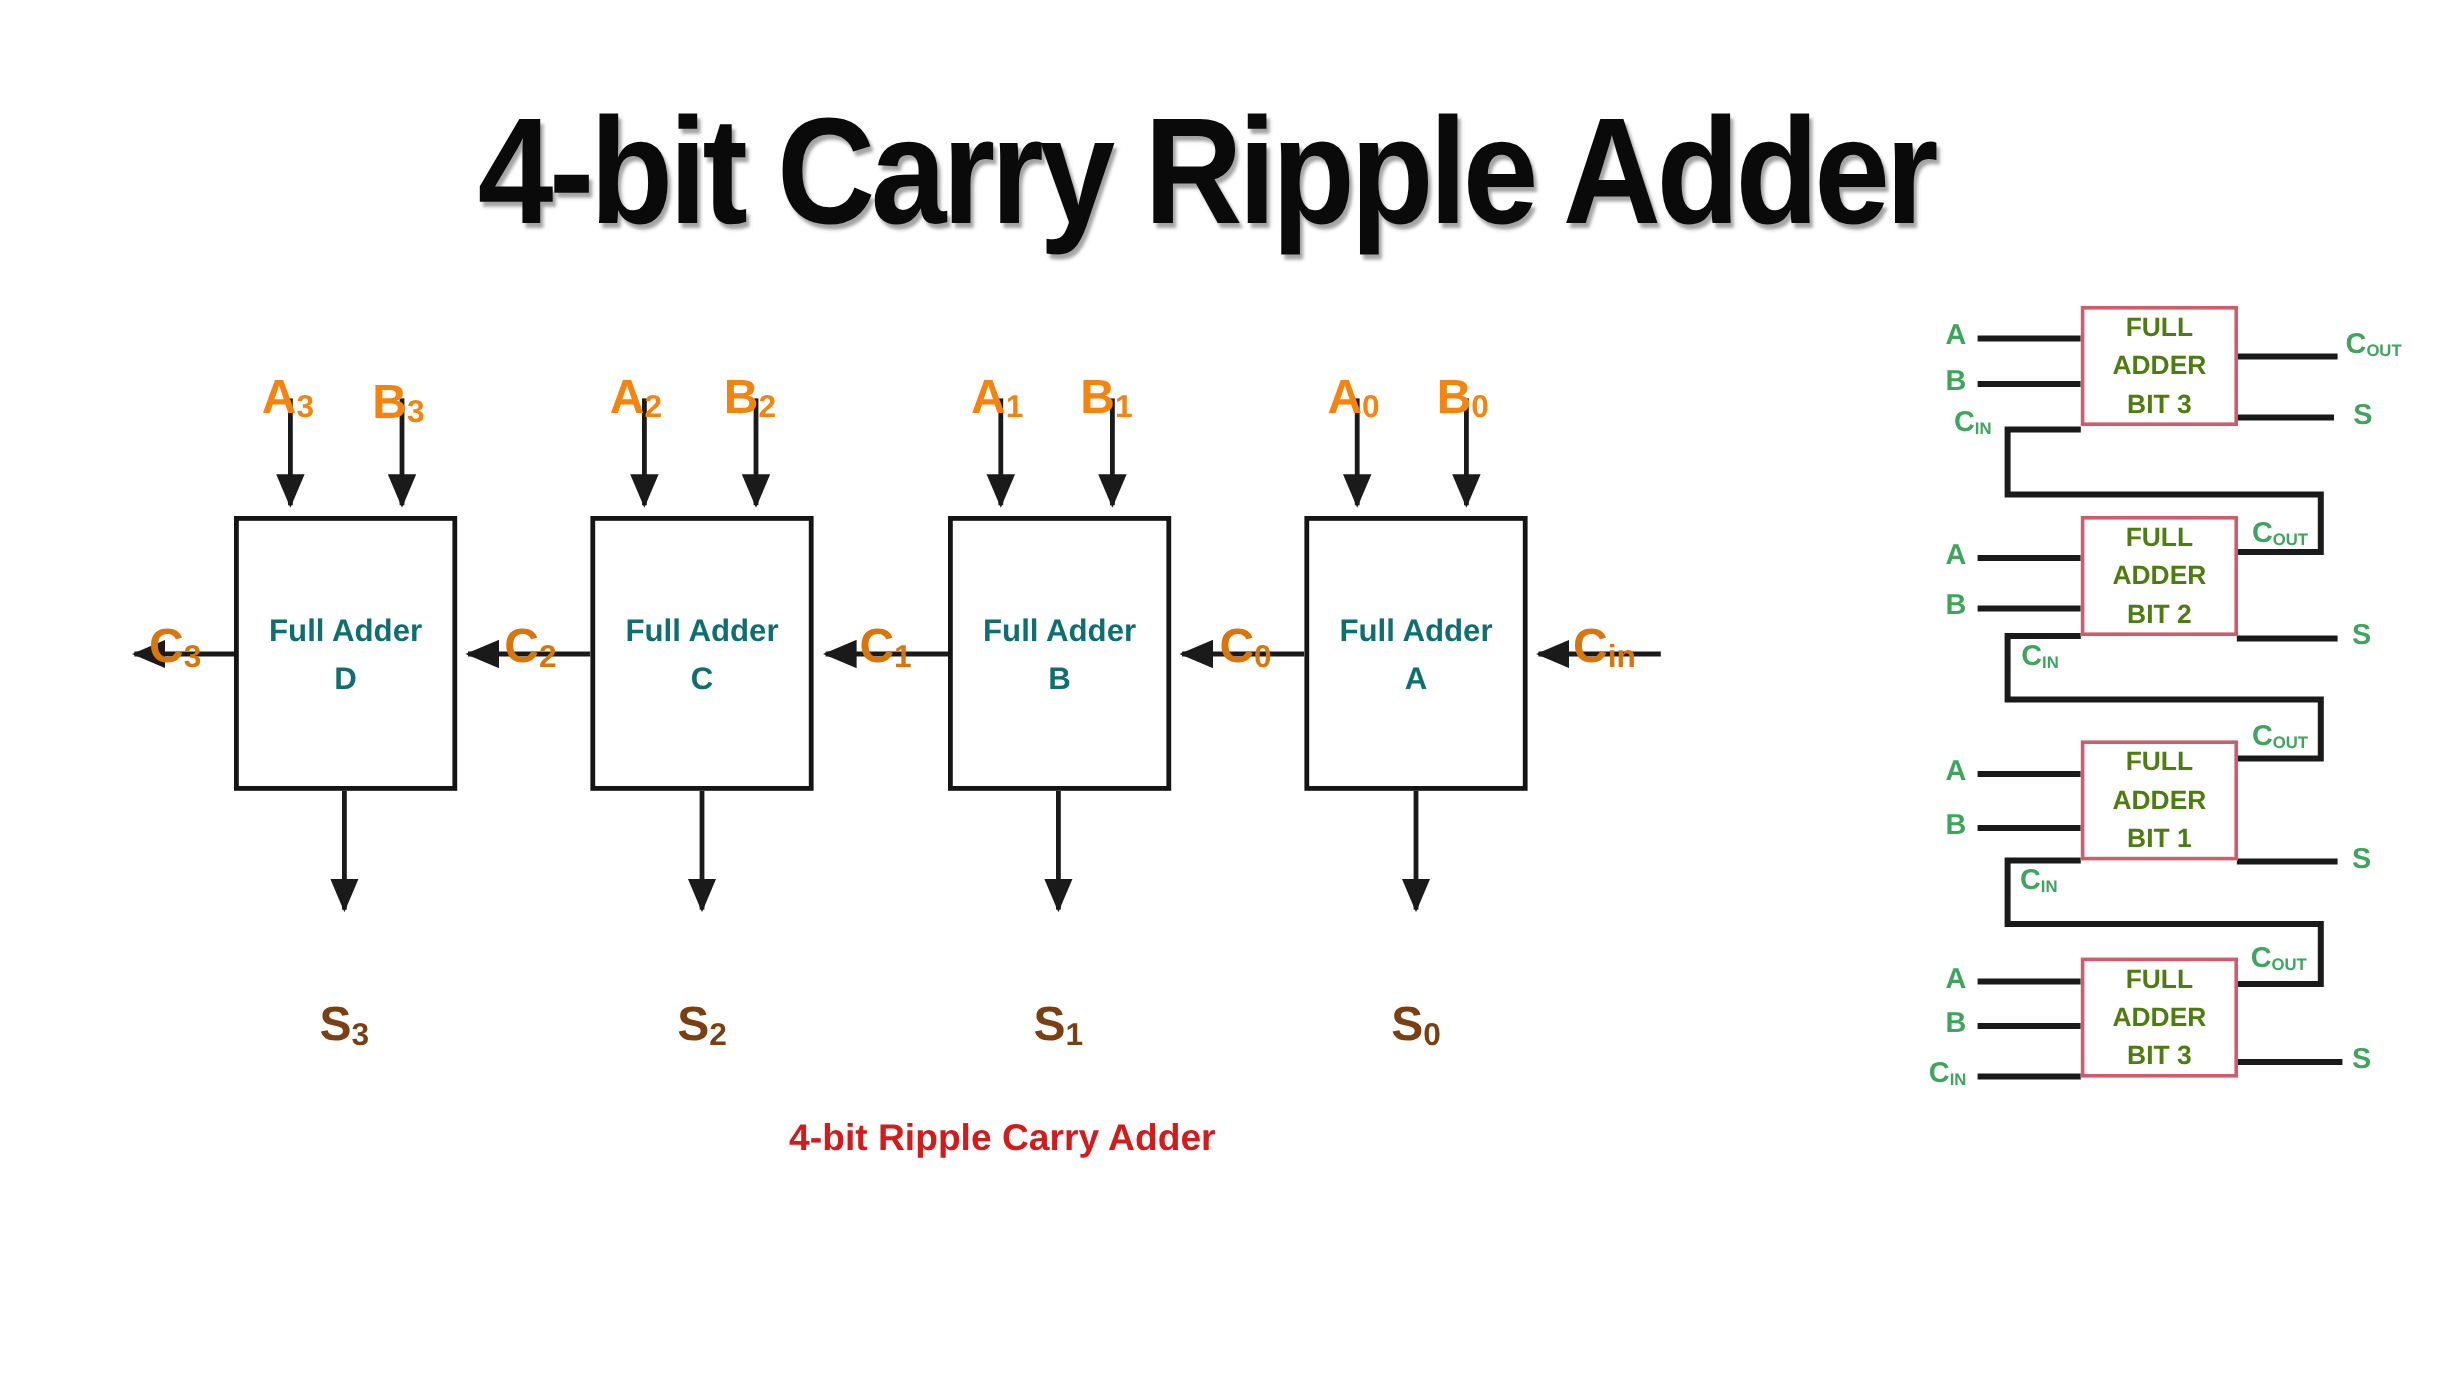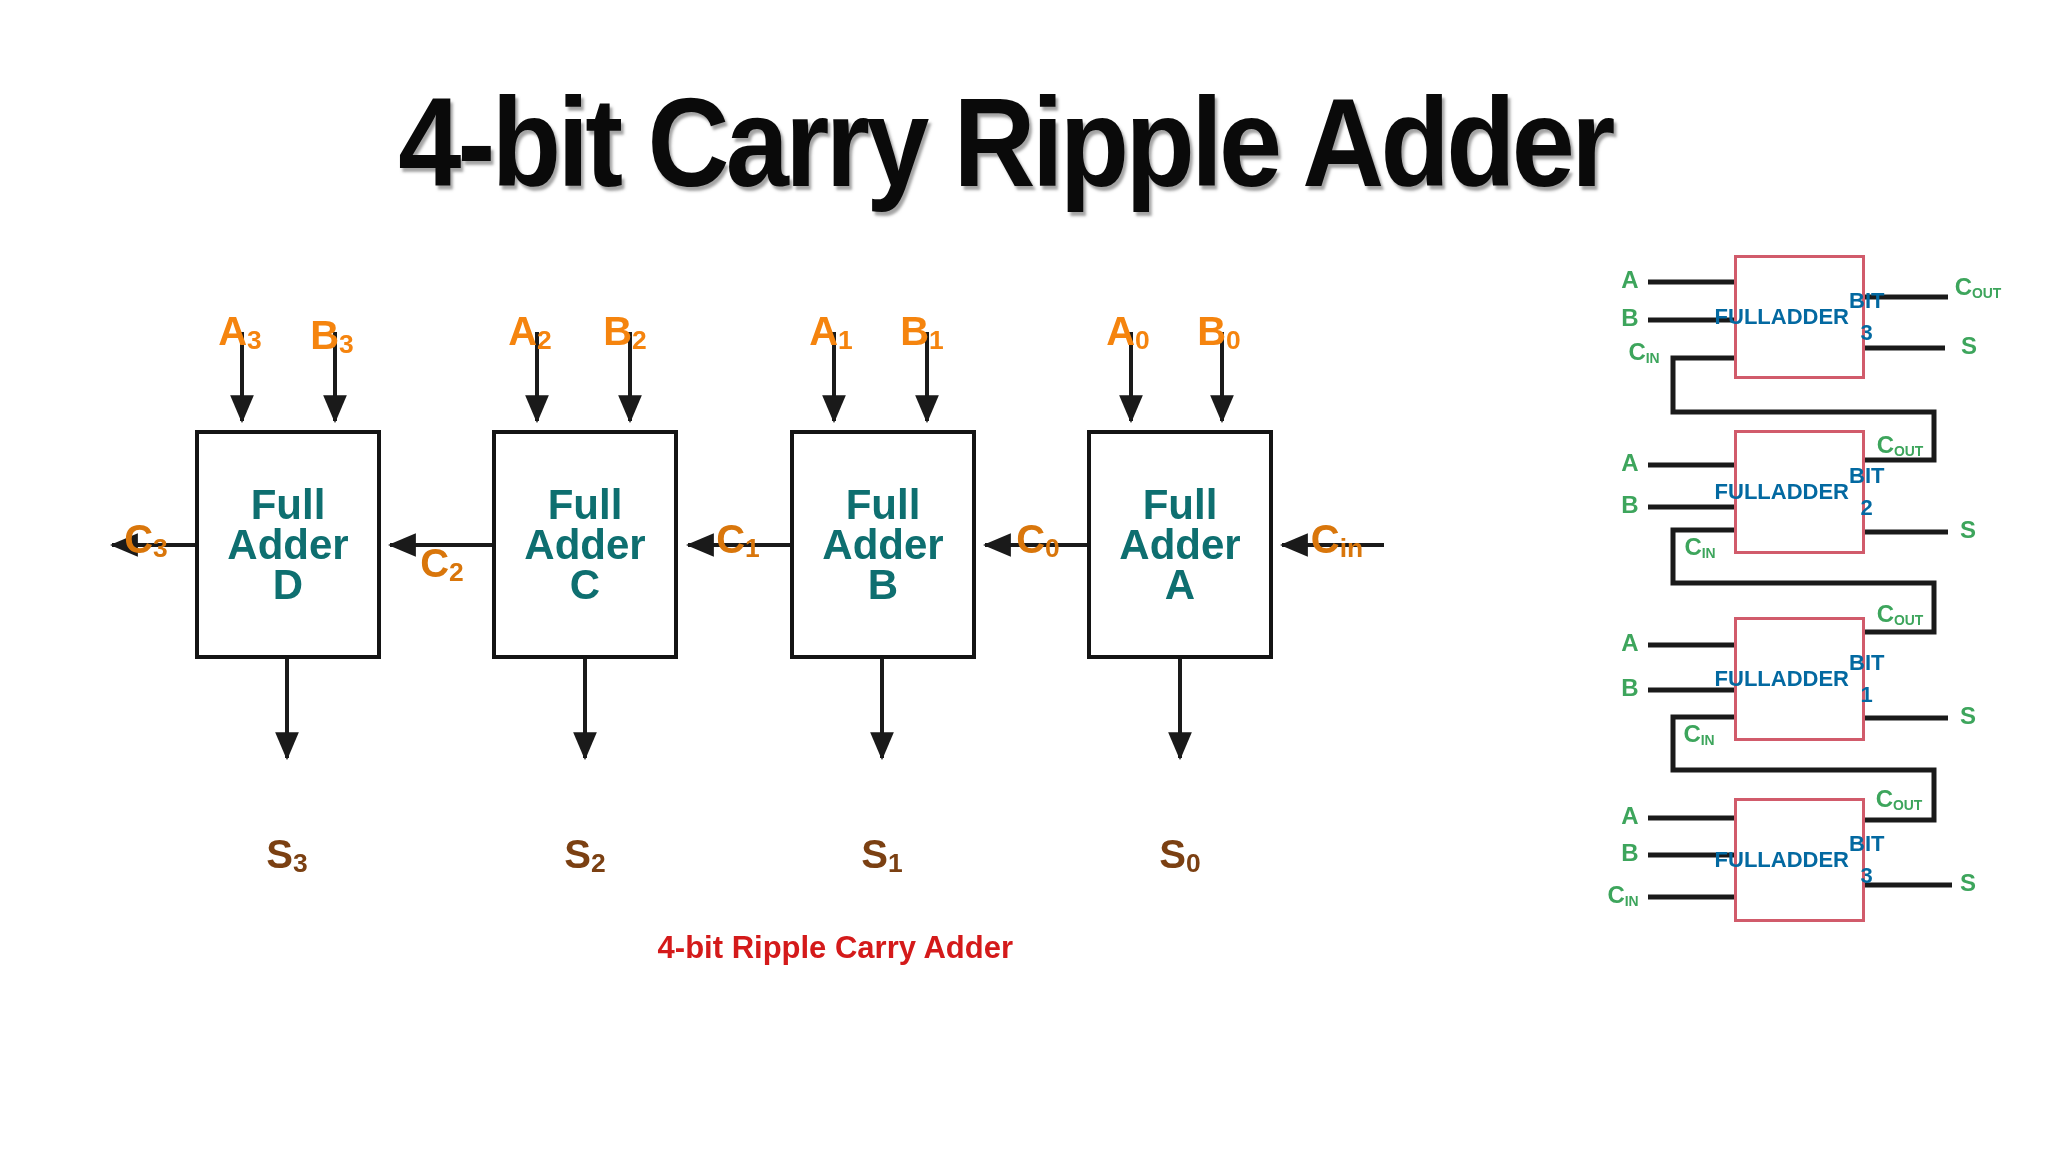--- a/index.html
+++ b/index.html
@@ -15,26 +15,26 @@
   
   .lbl{position:absolute;font-weight:bold;white-space:nowrap;transform:translateX(-50%);margin-top:31px;}
   .io{font-size:40px;color:#f5840e;}
   .carry{font-size:40px;color:#d9760b;}
   .sum{font-size:40px;color:#7b4012;}
   .sub{font-size:0.66em;vertical-align:-0.14em;}
   
   .fa-box{position:absolute;width:186px;height:229px;box-sizing:border-box;
           border:4px solid #141414;background:#ffffff;display:flex;flex-direction:column;
           align-items:center;justify-content:center;
-          color:#0e6f70;font-size:42px;font-weight:bold;line-height:40px;text-align:center;}
+          color:#0e6f70;font-size:26px;font-weight:bold;line-height:40px;text-align:center;}
   
-  .blk{position:absolute;width:131px;height:124px;box-sizing:border-box;
-       border:3px solid #d15b6b;background:#ffffff;display:flex;flex-direction:row;
+  .blk{position:absolute;width:131px;height:100px;box-sizing:border-box;
+       border:3px solid #d15b6b;background:#ffffff;display:flex;flex-direction:column;
        align-items:center;justify-content:center;
-       color:#0369a1;font-size:22px;font-weight:bold;line-height:32px;text-align:center;}
+       color:#4d7c0f;font-size:22px;font-weight:bold;line-height:32px;text-align:center;}
   .g-lbl{position:absolute;font-weight:bold;white-space:nowrap;transform:translateX(-50%);
          font-size:24px;color:#3da55c;}
   .g-sub{font-size:0.58em;vertical-align:-0.18em;letter-spacing:0;}
   svg{position:absolute;left:0;top:0;}
   .w4{stroke:#1a1a1a;stroke-width:4;fill:none;}
   .w5{stroke:#1a1a1a;stroke-width:5;fill:none;}
 </style>
 </head>
 <body>
 
@@ -94,21 +94,21 @@
   <div class="lbl io" style="left:240px;top:278px"><span>A</span><span class="sub">3</span></div>
   <div class="lbl io" style="left:332px;top:282px"><span>B</span><span class="sub">3</span></div>
   <div class="lbl io" style="left:530px;top:278px"><span>A</span><span class="sub">2</span></div>
   <div class="lbl io" style="left:625px;top:278px"><span>B</span><span class="sub">2</span></div>
   <div class="lbl io" style="left:831px;top:278px"><span>A</span><span class="sub">1</span></div>
   <div class="lbl io" style="left:922px;top:278px"><span>B</span><span class="sub">1</span></div>
   <div class="lbl io" style="left:1128px;top:278px"><span>A</span><span class="sub">0</span></div>
   <div class="lbl io" style="left:1219px;top:278px"><span>B</span><span class="sub">0</span></div>
 
   <div class="lbl carry" style="left:146px;top:486px"><span>C</span><span class="sub">3</span></div>
-  <div class="lbl carry" style="left:442px;top:510px"><span>C</span><span class="sub">2</span></div>
+  <div class="lbl carry" style="left:442px;top:486px"><span>C</span><span class="sub">2</span></div>
   <div class="lbl carry" style="left:738px;top:486px"><span>C</span><span class="sub">1</span></div>
   <div class="lbl carry" style="left:1038px;top:486px"><span>C</span><span class="sub">0</span></div>
   <div class="lbl carry" style="left:1337px;top:486px"><span>C</span><span class="sub">in</span></div>
 
   <div class="lbl sum" style="left:287px;top:801px"><span>S</span><span class="sub">3</span></div>
   <div class="lbl sum" style="left:585px;top:801px"><span>S</span><span class="sub">2</span></div>
   <div class="lbl sum" style="left:882px;top:801px"><span>S</span><span class="sub">1</span></div>
   <div class="lbl sum" style="left:1180px;top:801px"><span>S</span><span class="sub">0</span></div>
 
   <div class="fa-box" style="left:195px;top:430px">

